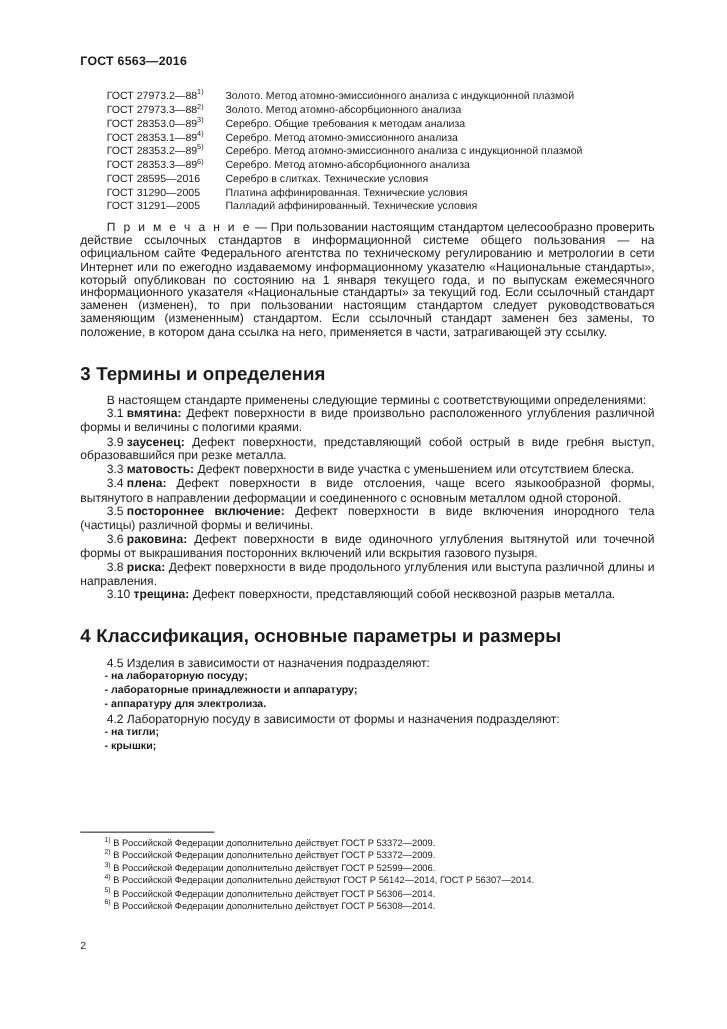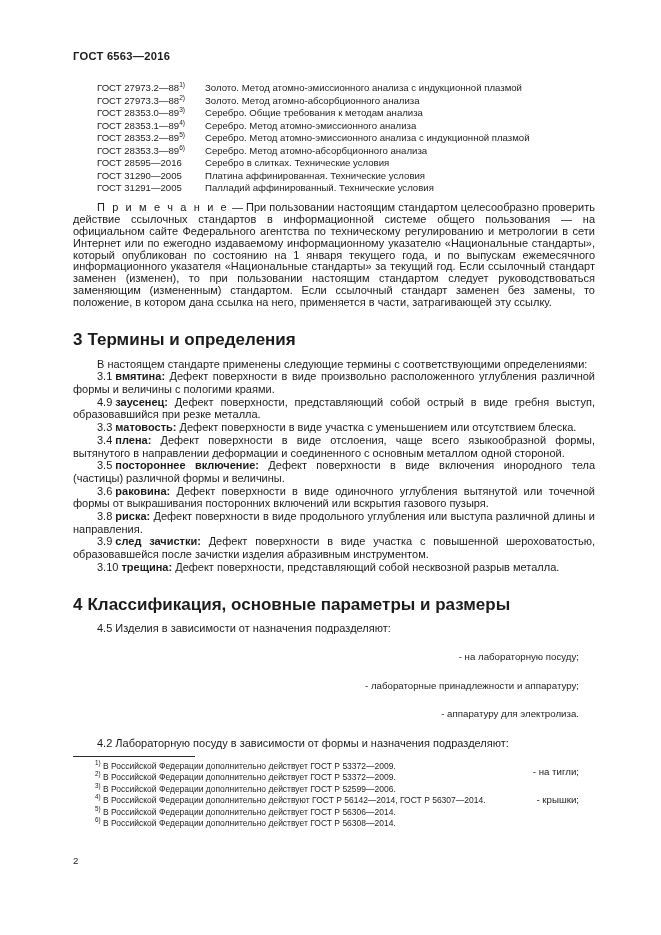--- a/index.html
+++ b/index.html
@@ -94,25 +94,26 @@
   }
   p.term b {
     font-weight: bold;
   }
   .clause-num {
     margin-right: 3px;
   }
 
   
   p.dash {
-    margin: 16px;
+    margin: 0;
     text-indent: 22px;
-    text-align: right;
+    text-align: left;
     font-size: 9.7px;
     line-height: 12.7px;
+    font-weight: bold;
   }
 
   
   .footnotes {
     position: absolute;
     left: 73px;
     top: 756px;
     width: 522px;
   }
   .footnote-rule {
@@ -166,27 +167,26 @@
     </div>
 
     <div class="section-heading">
       <span class="num">3</span><span>Термины и определения</span>
     </div>
 
     <p class="body">В настоящем стандарте применены следующие термины с соответствующими определениями:</p>
 
     <div id="terms-list">
         <p class="body term"><span class="clause-num">3.1</span><b>вмятина:</b><span> Дефект поверхности в виде произвольно расположенного углубления различной формы и величины с пологими краями.</span></p>
-        <p class="body term"><span class="clause-num">4.9</span><b>заусенец:</b><span> Дефект поверхности, представляющий собой острый в виде гребня выступ, образовавшийся при резке металла.</span></p>
+        <p class="body term"><span class="clause-num">3.9</span><b>заусенец:</b><span> Дефект поверхности, представляющий собой острый в виде гребня выступ, образовавшийся при резке металла.</span></p>
         <p class="body term"><span class="clause-num">3.3</span><b>матовость:</b><span> Дефект поверхности в виде участка с уменьшением или отсутствием блеска.</span></p>
         <p class="body term"><span class="clause-num">3.4</span><b>плена:</b><span> Дефект поверхности в виде отслоения, чаще всего языкообразной формы, вытянутого в направлении деформации и соединенного с основным металлом одной стороной.</span></p>
         <p class="body term"><span class="clause-num">3.5</span><b>постороннее включение:</b><span> Дефект поверхности в виде включения инородного тела (частицы) различной формы и величины.</span></p>
         <p class="body term"><span class="clause-num">3.6</span><b>раковина:</b><span> Дефект поверхности в виде одиночного углубления вытянутой или точечной формы от выкрашивания посторонних включений или вскрытия газового пузыря.</span></p>
         <p class="body term"><span class="clause-num">3.8</span><b>риска:</b><span> Дефект поверхности в виде продольного углубления или выступа различной длины и направления.</span></p>
-        <p class="body term"><span class="clause-num">3.9</span><b>след зачистки:</b><span> Дефект поверхности в виде участка с повышенной шероховатостью, образовавшейся после зачистки изделия абразивным инструментом.</span></p>
         <p class="body term"><span class="clause-num">3.10</span><b>трещина:</b><span> Дефект поверхности, представляющий собой несквозной разрыв металла.</span></p>
       </div>
 
     <div class="section-heading">
       <span class="num">4</span><span>Классификация, основные параметры и размеры</span>
     </div>
 
     <div id="clause-41">
         <p class="body"><span class="clause-num">4.5</span><span>Изделия в зависимости от назначения подразделяют:</span></p>
         <p class="dash">- на лабораторную посуду;</p>

